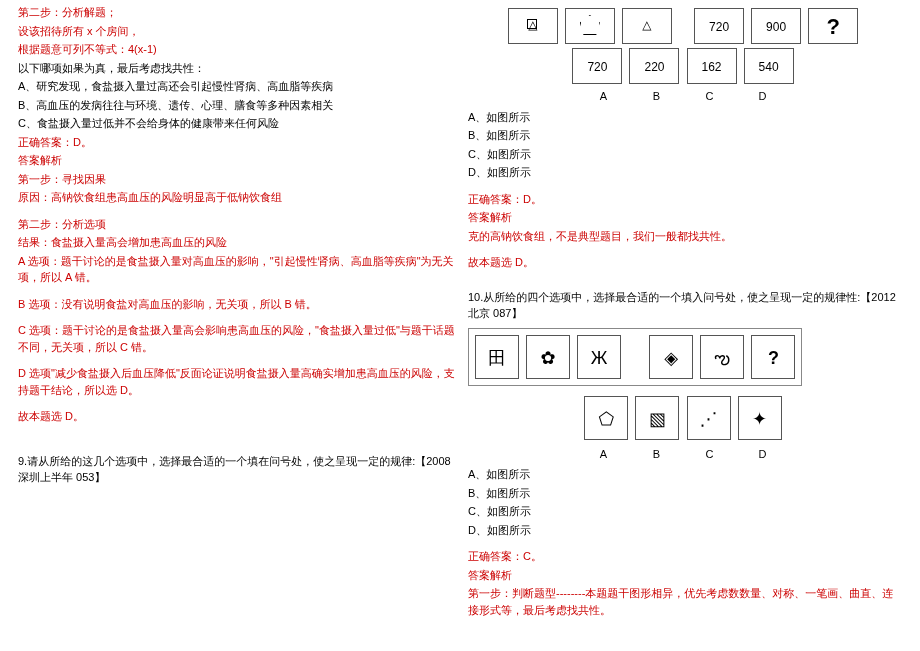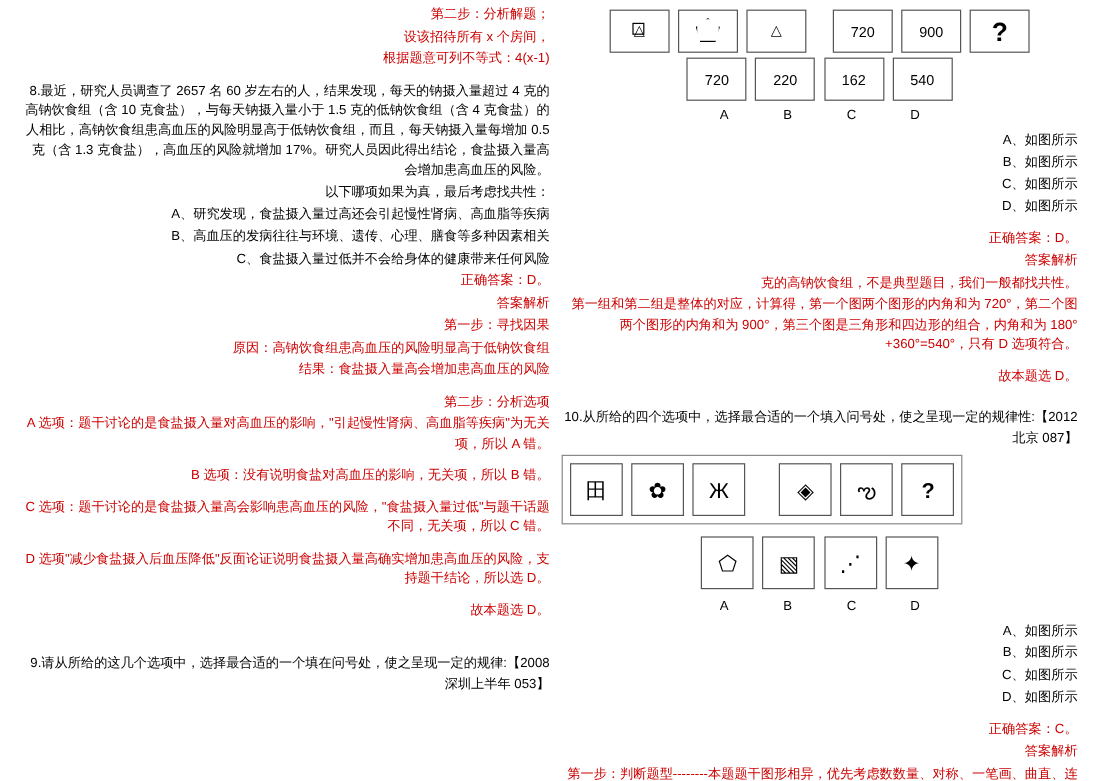--- a/index.html
+++ b/index.html
@@ -1,51 +1,50 @@
 <!DOCTYPE html>
 <html><head>
 <meta charset="utf-8">
 <style>
 * { margin:0; padding:0; box-sizing:border-box; }
 body { font-family: "SimSun", "Microsoft YaHei", sans-serif; font-size:11px; background:#fff; width:920px; height:651px; position:relative; line-height:1.5; }
 .col-left { position:absolute; left:18px; top:4px; width:440px; }
 .col-right { position:absolute; left:468px; top:4px; width:430px; }
 .red { color:#cc0000; }
 .black { color:#000; }
-.blk { margin-bottom:2px;text-align:right; }
+.blk { margin-bottom:2px; }
 .gap { margin-top:10px; }
 .row-imgs { text-align:center; margin:4px 0; }
 .pentagon { display:inline-block; width:20px; height:20px; background:#fff; border:1px solid #000; clip-path: polygon(50% 0%, 100% 38%, 82% 100%, 18% 100%, 0% 38%); }
 .sq { display:inline-block; width:14px; height:14px; border:1px solid #000; }
 .cell { display:inline-block; width:50px; height:36px; border:1px solid #555; text-align:center; line-height:36px; font-size:12px; margin:0 2px; vertical-align:middle; }
 .choice-label { display:inline-block; width:50px; text-align:center; font-size:11px; }
 .q10-img { display:inline-block; width:44px; height:44px; border:1px solid #555; margin:2px; position:relative; }
 .icon-content{font-size:18px; line-height:44px; text-align:center; display:block;}
 </style>
 </head>
 <body>
 
 <div class="col-left">
   <div class="red blk">第二步：分析解题；</div>
   <div class="red blk">设该招待所有 x 个房间，</div>
   <div class="red blk">根据题意可列不等式：4(x-1)</div>
 
-  <div class="black blk gap">8.最近，研究人员调查了 2657 名 60 岁左右的人，结果发现，每天的钠摄入量超过 4 克的高钠饮食组（含 10 克食盐），与每天钠摄入量小于 1.5 克的低钠饮食组（含 4 克食盐）的人相比，高钠饮食组患高血压的风险明显高于低钠饮食组，而且，每天钠摄入量每增加 0.5 克（含 1.3 克食盐），高血压的风险就增加 17%。研究人员因此得出结论，食盐摄入量高会增加患高血压的风险。</div>
   <div class="black blk">以下哪项如果为真，最后考虑找共性：</div>
   <div class="black blk">A、研究发现，食盐摄入量过高还会引起慢性肾病、高血脂等疾病</div>
   <div class="black blk">B、高血压的发病往往与环境、遗传、心理、膳食等多种因素相关</div>
   <div class="black blk">C、食盐摄入量过低并不会给身体的健康带来任何风险</div>
 
   <div class="red blk">正确答案：D。</div>
   <div class="red blk">答案解析</div>
   <div class="red blk">第一步：寻找因果</div>
   <div class="red blk">原因：高钠饮食组患高血压的风险明显高于低钠饮食组</div>
+  <div class="red blk gap">第二步：分析选项</div>
+
   <div class="red blk">结果：食盐摄入量高会增加患高血压的风险</div>
-
-  <div class="red blk gap">第二步：分析选项</div>
   <div class="red blk">A 选项：题干讨论的是食盐摄入量对高血压的影响，"引起慢性肾病、高血脂等疾病"为无关项，所以 A 错。</div>
   <div class="red blk gap">B 选项：没有说明食盐对高血压的影响，无关项，所以 B 错。</div>
   <div class="red blk gap">C 选项：题干讨论的是食盐摄入量高会影响患高血压的风险，"食盐摄入量过低"与题干话题不同，无关项，所以 C 错。</div>
   <div class="red blk gap">D 选项"减少食盐摄入后血压降低"反面论证说明食盐摄入量高确实增加患高血压的风险，支持题干结论，所以选 D。</div>
   <div class="red blk gap">故本题选 D。</div>
 
   <div class="black blk" style="margin-top:28px;">9.请从所给的这几个选项中，选择最合适的一个填在问号处，使之呈现一定的规律:【2008 深圳上半年 053】</div>
 </div>
 
 <div class="col-right">
@@ -72,21 +71,20 @@
   </div>
 
   <div class="black blk">A、如图所示</div>
   <div class="black blk">B、如图所示</div>
   <div class="black blk">C、如图所示</div>
   <div class="black blk">D、如图所示</div>
 
   <div class="red blk gap">正确答案：D。</div>
   <div class="red blk">答案解析</div>
   <div class="red blk">克的高钠饮食组，不是典型题目，我们一般都找共性。</div>
-  <div class="red blk">第一组和第二组是整体的对应，计算得，第一个图两个图形的内角和为 720°，第二个图两个图形的内角和为 900°，第三个图是三角形和四边形的组合，内角和为 180°+360°=540°，只有 D 选项符合。</div>
   <div class="red blk gap">故本题选 D。</div>
 
   <div class="black blk" style="margin-top:18px;">10.从所给的四个选项中，选择最合适的一个填入问号处，使之呈现一定的规律性:【2012 北京 087】</div>
 
   <div class="row-imgs gap" style="border:1px solid #888; display:inline-block; padding:4px;">
     <span class="q10-img"><span class="icon-content">田</span></span>
     <span class="q10-img"><span class="icon-content">✿</span></span>
     <span class="q10-img"><span class="icon-content">Ж</span></span>
     <span style="display:inline-block;width:18px;"></span>
     <span class="q10-img"><span class="icon-content">◈</span></span>

